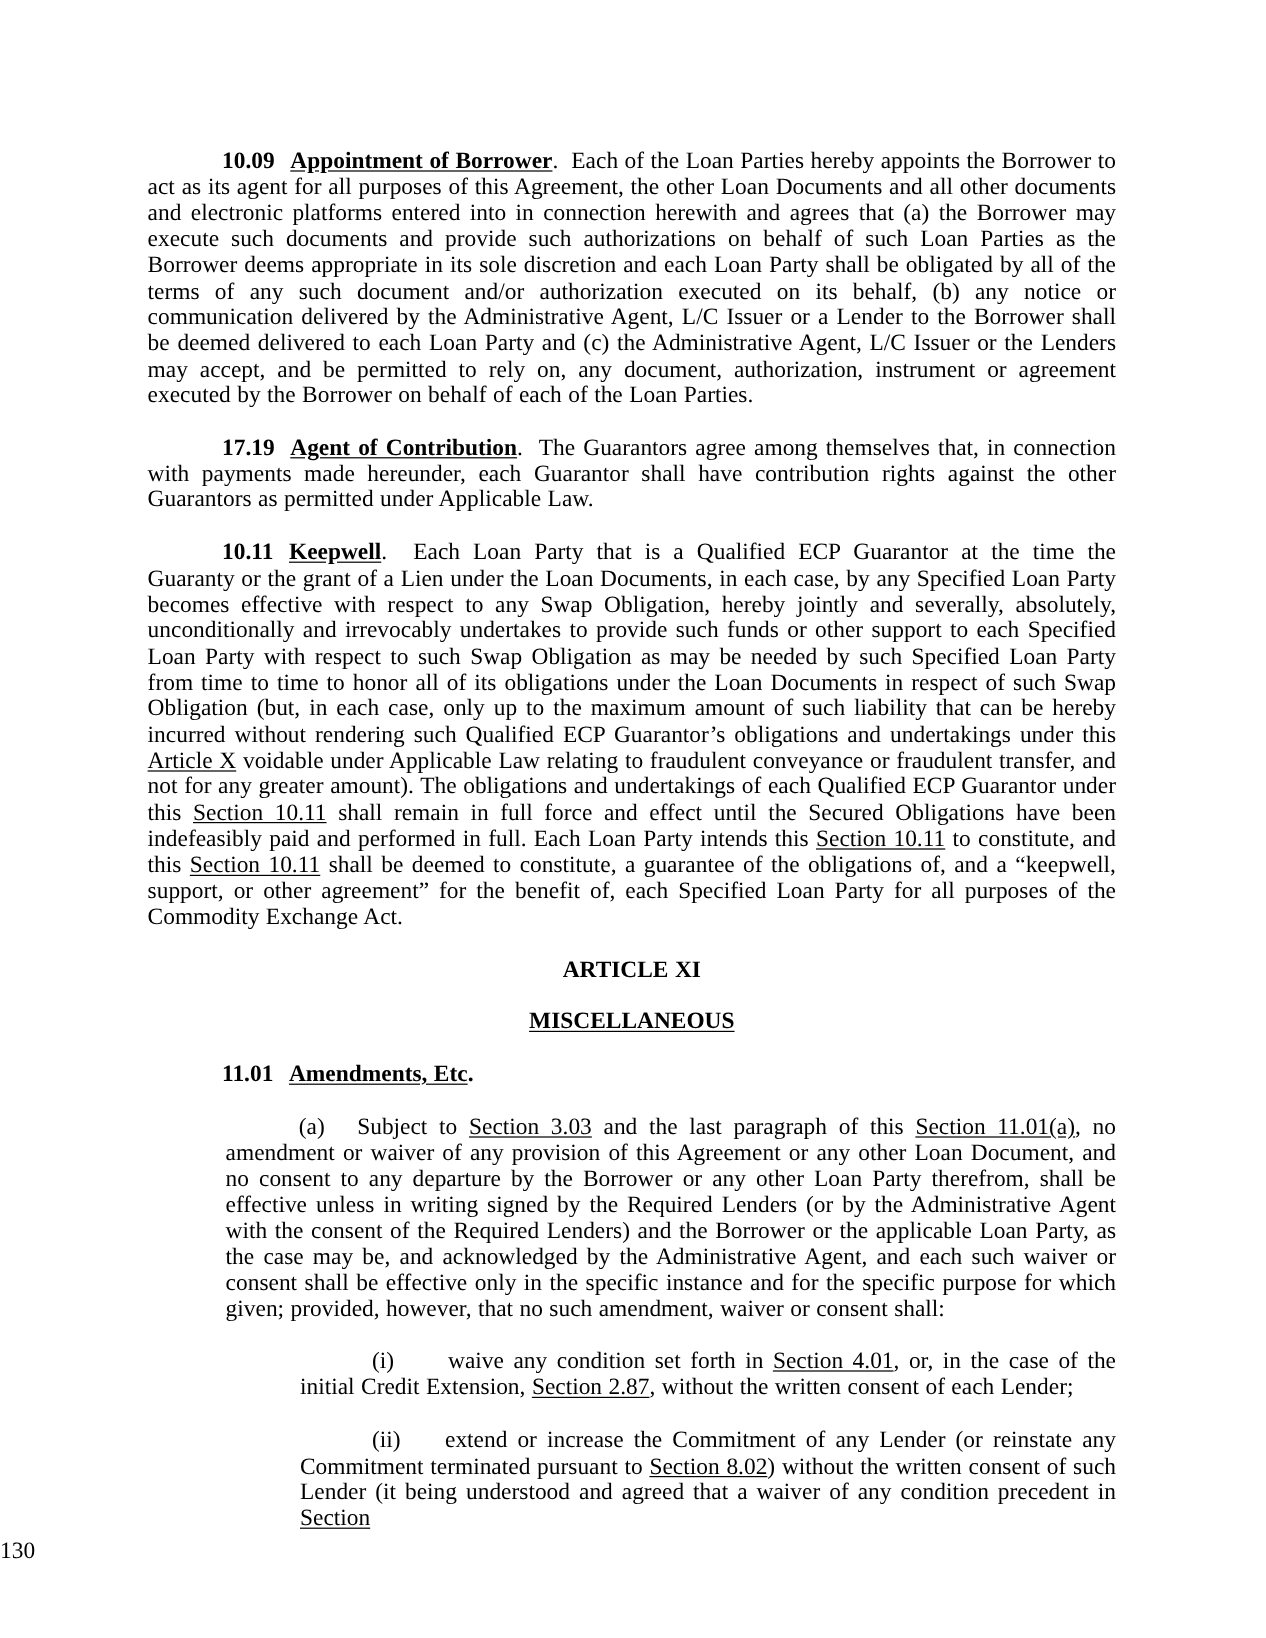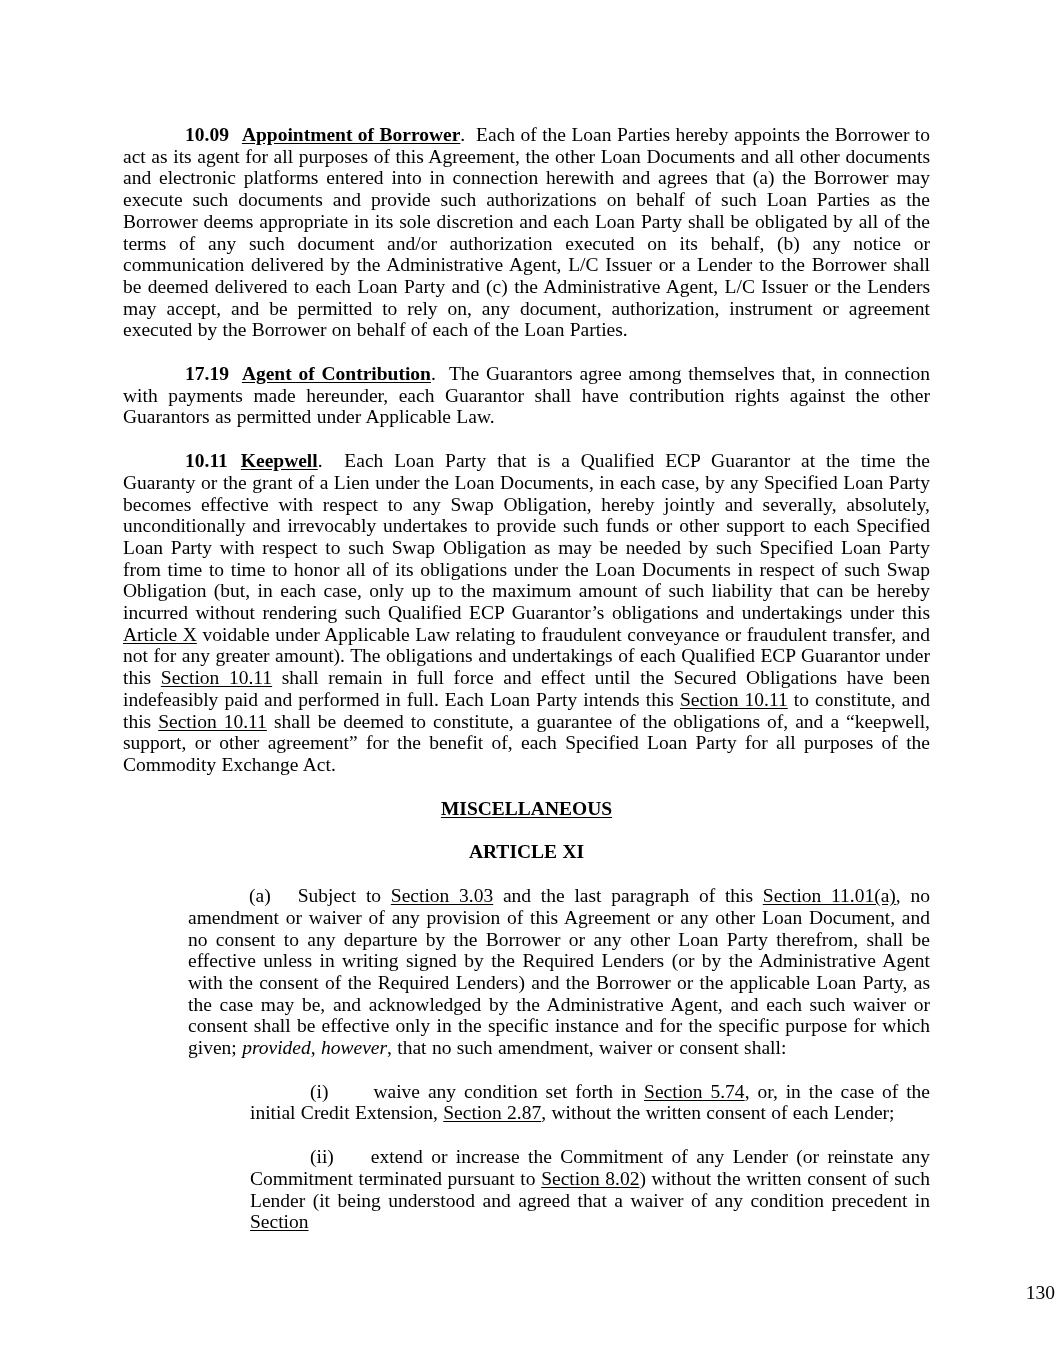--- a/index.html
+++ b/index.html
@@ -38,40 +38,41 @@
   .para.block-a {
     margin-left: 65px;
     text-indent: 61px;
   }
   .para.block-i {
     margin-left: 127px;
     text-indent: 60px;
   }
   .b { font-weight: bold; }
   .u { text-decoration: underline; text-underline-offset: 2px; }
-  .i { font-style: italic; }
+  .i { }
   .tab { display: inline-block; }
   .pageno {
     position: absolute;
     top: 1282px;
     left: 0;
     width: 100%;
-    text-align: right;
+    text-align: left;
     font-size: 19.5px;
     line-height: 21.7px;
   }
 </style>
 </head>
 <body>
 
 <div class="page">
   <div class="content">
       <p class="para"><span class="b">10.09</span><span class="tab" style="width: 13px;"></span><span class="b u">Appointment of Borrower</span><span class="">.&nbsp; Each of the Loan Parties hereby appoints the Borrower to act as its agent for all purposes of this Agreement, the other Loan Documents and all other documents and electronic platforms entered into in connection herewith and agrees that (a) the Borrower may execute such documents and provide such authorizations on behalf of such Loan Parties as the Borrower deems appropriate in its sole discretion and each Loan Party shall be obligated by all of the terms of any such document and/or authorization executed on its behalf, (b) any notice or communication delivered by the Administrative Agent, L/C Issuer or a Lender to the Borrower shall be deemed delivered to each Loan Party and (c) the Administrative Agent, L/C Issuer or the Lenders may accept, and be permitted to rely on, any document, authorization, instrument or agreement executed by the Borrower on behalf of each of the Loan Parties.</span></p>
       <p class="para"><span class="b">17.19</span><span class="tab" style="width: 13px;"></span><span class="b u">Agent of Contribution</span><span class="">.&nbsp; The Guarantors agree among themselves that, in connection with payments made hereunder, each Guarantor shall have contribution rights against the other Guarantors as permitted under Applicable Law.</span></p>
       <p class="para"><span class="b">10.11</span><span class="tab" style="width: 13px;"></span><span class="b u">Keepwell</span><span class="">.&nbsp; Each Loan Party that is a Qualified ECP Guarantor at the time the Guaranty or the grant of a Lien under the Loan Documents, in each case, by any Specified Loan Party becomes effective with respect to any Swap Obligation, hereby jointly and severally, absolutely, unconditionally and irrevocably undertakes to provide such funds or other support to each Specified Loan Party with respect to such Swap Obligation as may be needed by such Specified Loan Party from time to time to honor all of its obligations under the Loan Documents in respect of such Swap Obligation (but, in each case, only up to the maximum amount of such liability that can be hereby incurred without rendering such Qualified ECP Guarantor’s obligations and undertakings under this </span><span class="u">Article X</span><span class=""> voidable under Applicable Law relating to fraudulent conveyance or fraudulent transfer, and not for any greater amount). The obligations and undertakings of each Qualified ECP Guarantor under this </span><span class="u">Section 10.11</span><span class=""> shall remain in full force and effect until the Secured Obligations have been indefeasibly paid and performed in full. Each Loan Party intends this </span><span class="u">Section 10.11</span><span class=""> to constitute, and this </span><span class="u">Section 10.11</span><span class=""> shall be deemed to constitute, a guarantee of the obligations of, and a “keepwell, support, or other agreement” for the benefit of, each Specified Loan Party for all purposes of the Commodity Exchange Act.</span></p>
+      <p class="para center"><span class="b">ARTICLE XI</span></p>
       <p class="para center"><span class="b u">MISCELLANEOUS</span></p>
-      <p class="para center"><span class="b">ARTICLE XI</span></p>
+      <p class="para"><span class="b">11.01</span><span class="tab" style="width: 13px;"></span><span class="b u">Amendments, Etc</span><span class="b">.</span></p>
       <p class="para block-a"><span class="">(a)</span><span class="tab" style="width: 27px;"></span><span class="">Subject to </span><span class="u">Section 3.03</span><span class=""> and the last paragraph of this </span><span class="u">Section 11.01(a)</span><span class="">, no amendment or waiver of any provision of this Agreement or any other Loan Document, and no consent to any departure by the Borrower or any other Loan Party therefrom, shall be effective unless in writing signed by the Required Lenders (or by the Administrative Agent with the consent of the Required Lenders) and the Borrower or the applicable Loan Party, as the case may be, and acknowledged by the Administrative Agent, and each such waiver or consent shall be effective only in the specific instance and for the specific purpose for which given; </span><span class="i">provided</span><span class="">, </span><span class="i">however</span><span class="">, that no such amendment, waiver or consent shall:</span></p>
-      <p class="para block-i"><span class="">(i)</span><span class="tab" style="width: 45px;"></span><span class="">waive any condition set forth in </span><span class="u">Section 5.74</span><span class="">, or, in the case of the initial Credit Extension, </span><span class="u">Section 2.87</span><span class="">, without the written consent of each Lender;</span></p>
+      <p class="para block-i"><span class="">(i)</span><span class="tab" style="width: 45px;"></span><span class="">waive any condition set forth in </span><span class="u">Section 4.01</span><span class="">, or, in the case of the initial Credit Extension, </span><span class="u">Section 2.87</span><span class="">, without the written consent of each Lender;</span></p>
       <p class="para block-i"><span class="">(ii)</span><span class="tab" style="width: 37px;"></span><span class="">extend or increase the Commitment of any Lender (or reinstate any Commitment terminated pursuant to </span><span class="u">Section 8.02</span><span class="">) without the written consent of such Lender (it being understood and agreed that a waiver of any condition precedent in </span><span class="u">Section</span></p>
     </div>
   <div class="pageno">130</div>
 </div>
 
 </body></html>

